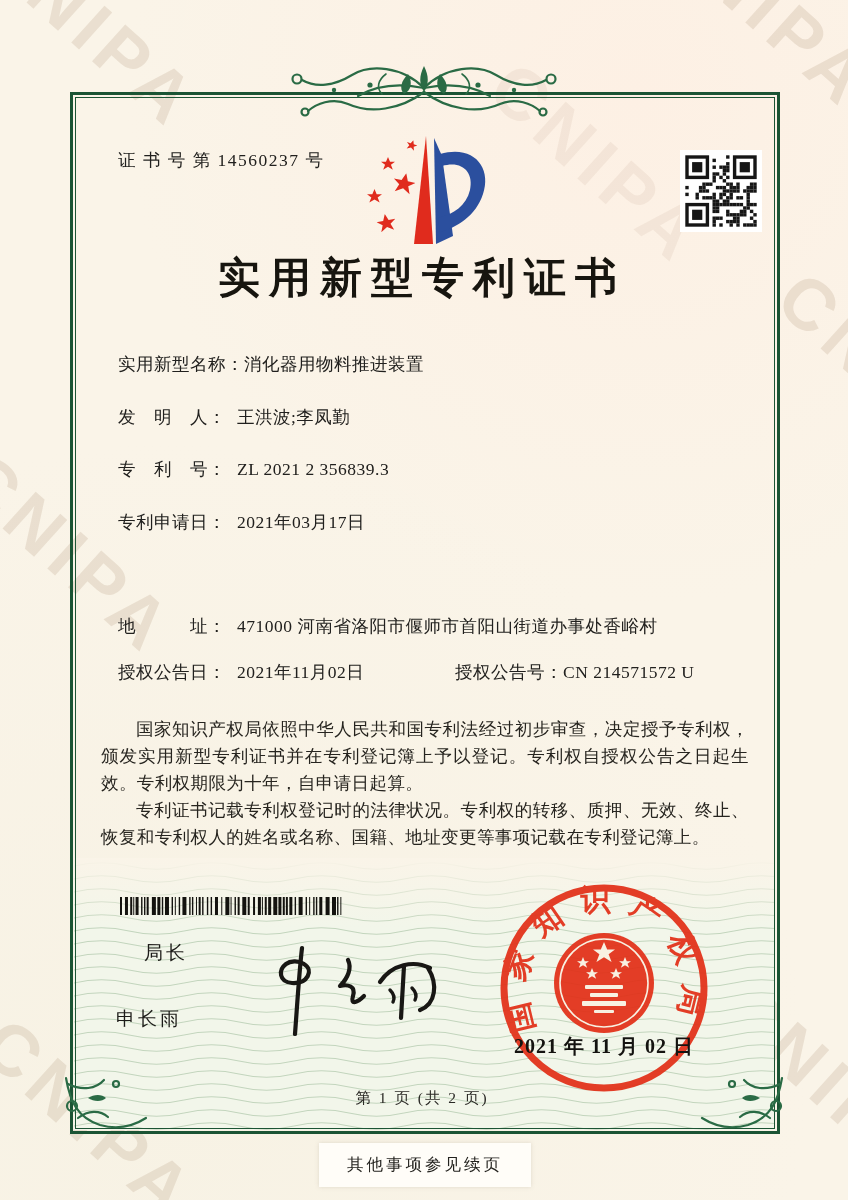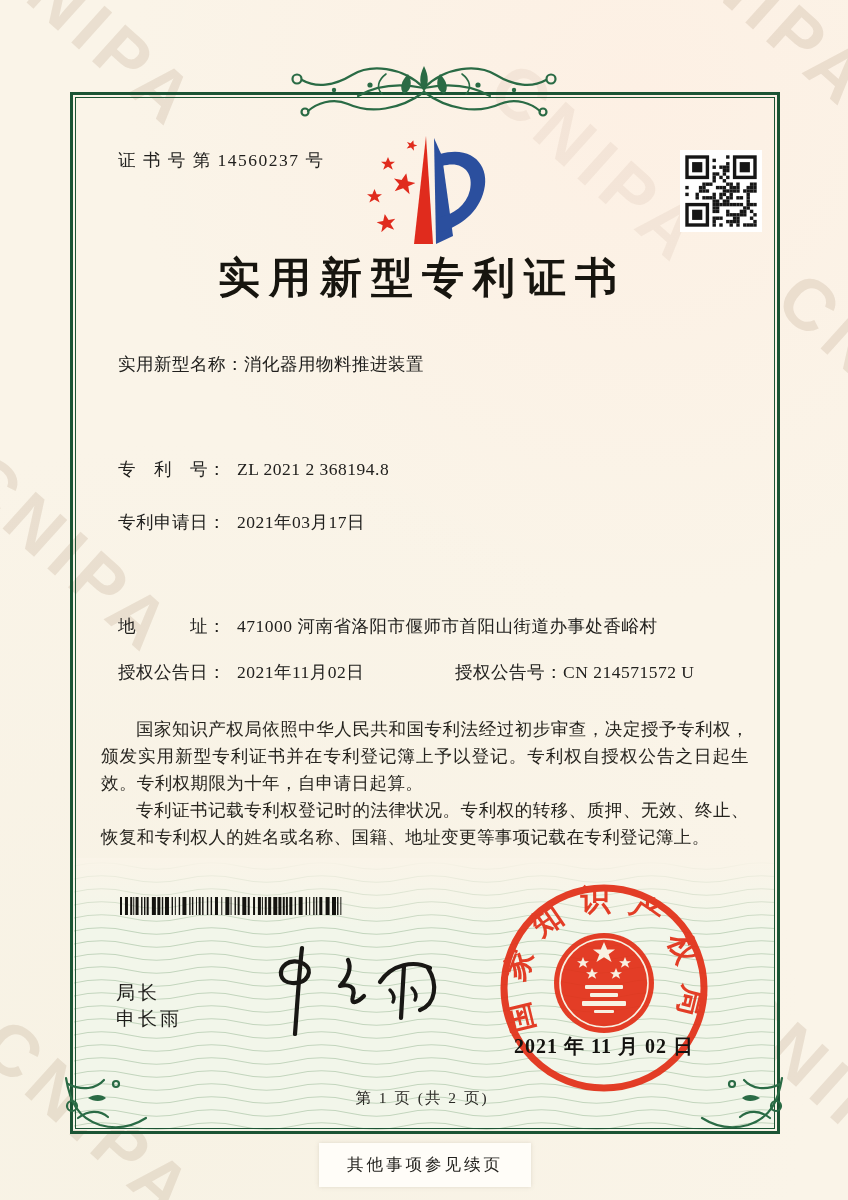--- a/index.html
+++ b/index.html
@@ -54,21 +54,21 @@
   .field-row{position:absolute;left:118px;font-size:17.5px;color:#21201e;white-space:nowrap;}
   .field-label{display:inline-block;min-width:119px;letter-spacing:.5px;}
   .field-value{letter-spacing:.5px;}
   .pair{display:inline-block;}
   .pair.first{width:337px;}
   .paras{position:absolute;left:101px;top:694px;width:648px;font-size:17.5px;
     line-height:27px;color:#26241f;text-align:justify;margin-top:22px;}
   .paras p{margin:0;text-indent:2em;letter-spacing:.4px;}
   .barcode{position:absolute;left:120px;top:897px;}
   .official{position:absolute;left:116px;font-size:19px;letter-spacing:3px;color:#1c1b18;}
-  .official.t{top:980px;}
+  .official.t{top:940px;margin-left:28px;}
   .official.n{top:1006px;}
   .signature{position:absolute;left:252px;top:938px;}
   .seal{position:absolute;left:497px;top:881px;}
   .page-info{position:absolute;left:70px;top:1088px;width:704px;text-align:center;
     font-size:15.5px;letter-spacing:2px;color:#2a2925;}
   .note{position:absolute;left:425px;top:1143px;transform:translateX(-50%);
     background:#fffdf8;padding:11px 28px;font-size:16.5px;letter-spacing:3px;
     color:#23221e;box-shadow:0 0 4px rgba(150,140,120,.25);white-space:nowrap;}
 </style>
 </head>
@@ -303,22 +303,25 @@
           <rect x="8.7" y="56.3" width="17" height="17" fill="#fff"></rect>
           <rect x="12.1" y="59.699999999999996" width="10.2" height="10.2"></rect>
         </g>
     </svg>
 
     <div class="title">实用新型专利证书</div>
 
     <div class="field-row" style="top:352px;">
       <span class="field-label">实用新型名称：</span><span class="field-value">消化器用物料推进装置</span>
     </div>
+    <div class="field-row" style="top:405px;">
+      <span class="field-label">发　明　人：</span><span class="field-value">王洪波;李凤勤</span>
+    </div>
     <div class="field-row" style="top:457px;">
-      <span class="field-label">专　利　号：</span><span class="field-value">ZL 2021 2 368194.8</span>
+      <span class="field-label">专　利　号：</span><span class="field-value">ZL 2021 2 356839.3</span>
     </div>
     <div class="field-row" style="top:510px;">
       <span class="field-label">专利申请日：</span><span class="field-value">2021年03月17日</span>
     </div>
     <div class="field-row" style="top:614px;">
       <span class="field-label">地　　　址：</span><span class="field-value">471000 河南省洛阳市偃师市首阳山街道办事处香峪村</span>
     </div>
     <div class="field-row" style="top:660px;">
       <span class="pair first">
         <span class="field-label">授权公告日：</span><span class="field-value">2021年11月02日</span>

